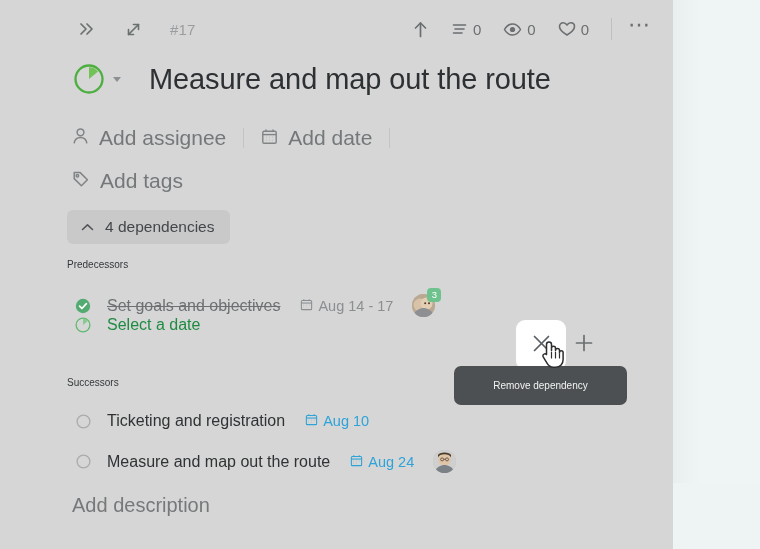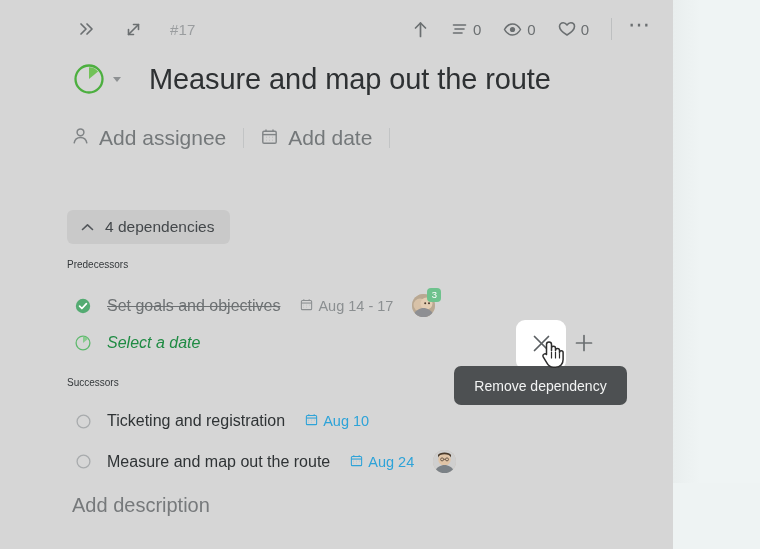--- a/index.html
+++ b/index.html
@@ -124,21 +124,21 @@
   #successors-heading { top: 377px; }
 
   .dep-row {
     position: absolute;
     left: 72px;
     display: flex; align-items: center;
     gap: 8px;
     white-space: nowrap;
   }
   #row-pred-1 { top: 294px; }
-  #row-pred-2 { top: 334px; font-style: italic; }
+  #row-pred-2 { top: 316px; }
   #row-succ-1 { top: 412px; }
   #row-succ-2 { top: 450px; }
 
   .row-mark { width: 22px; display: inline-flex; align-items: center; justify-content: center; cursor: pointer; }
   .row-title { font-size: 16px; color: #2f3335; margin-left: 5px; }
   .row-title.done { color: #6d7173; text-decoration: line-through; }
   .row-title.green { color: #1f8b43; }
   .row-date {
     display: inline-flex; align-items: flex-end; gap: 5px;
     margin-left: 12px;
@@ -196,21 +196,21 @@
     color: #6b6f71;
     cursor: pointer;
   }
   .tooltip {
     position: absolute;
     left: 454px; top: 366px;
     width: 173px; height: 39px;
     background: #4d5052;
     border-radius: 7px;
     color: #f2f3f3;
-    font-size: 14px;
+    font-size: 10px;
     display: flex; align-items: center; justify-content: center;
     white-space: nowrap;
   }
   .cursor {
     position: absolute;
     left: 540px; top: 337px;
     width: 26px; height: 32px;
     pointer-events: none;
   }
 
@@ -319,20 +319,31 @@
             <line x1="11.8" y1="12.2" x2="12" y2="12.2" stroke-width="1.6"></line>
           </svg>
         </span>
         <span>Add date</span>
       </span>
 
       <span class="act-sep"></span>
 
     </div>
 
+    <div class="actions actions2">
+      <span class="action">
+        <span>
+          <svg width="18" height="18" viewBox="0 0 18 18" fill="none" stroke="#808486" stroke-width="1.5" stroke-linejoin="round">
+            <path d="M2.2 8.6 L2.2 2.6 L8.2 2.6 L15.4 9.8 L9.4 15.8 Z"></path>
+            <circle cx="5.4" cy="5.7" r="1.25"></circle>
+          </svg>
+        </span>
+        <span>Add tags</span>
+      </span>
+    </div>
 
     <div class="dep-toggle">
       <span>
         <svg width="13" height="9" viewBox="0 0 13 9" fill="none" stroke="#52565a" stroke-width="1.6" stroke-linecap="round" stroke-linejoin="round">
           <polyline points="1.5,6.5 6.5,1.8 11.5,6.5"></polyline>
         </svg>
       </span>
       <span>4 dependencies</span>
     </div>
 

